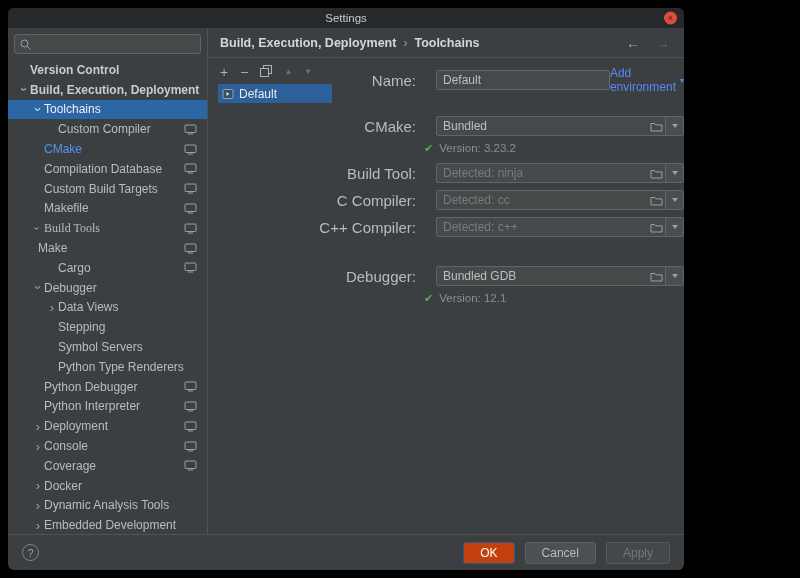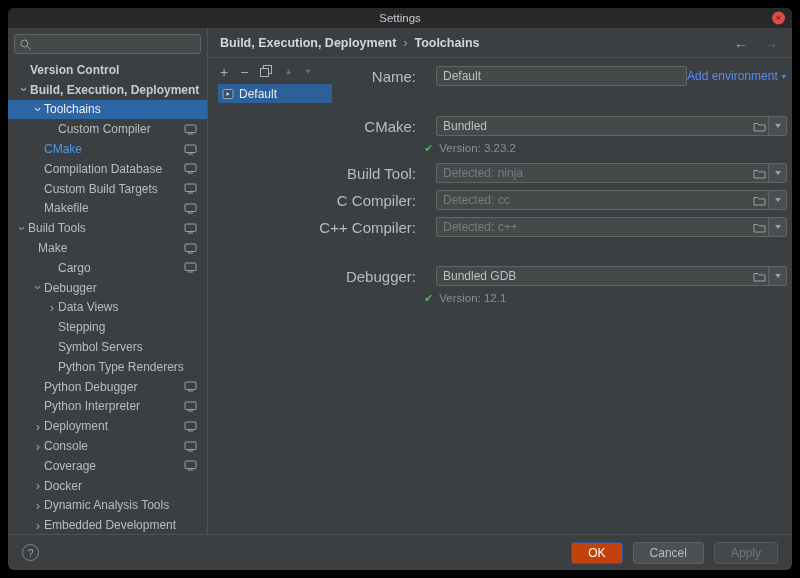--- a/index.html
+++ b/index.html
@@ -1,18 +1,18 @@
 <!DOCTYPE html>
 <html><head>
 <meta charset="utf-8">
 <style>
   * { margin:0; padding:0; box-sizing:border-box; }
   html,body { width:800px; height:578px; background:#000; overflow:hidden;
               font-family:"Liberation Sans", sans-serif; }
-  .window { position:absolute; left:8px; top:8px; width:784px; height:562px;
+  .window { position:absolute; left:8px; top:8px; width:676px; height:562px;
             background:#3c3f41; border-radius:6px; overflow:hidden;
             display:flex; flex-direction:column; }
   
   .titlebar { height:20px; background:#26282a; position:relative;
               display:flex; align-items:center; justify-content:center; flex:0 0 20px; }
   .titlebar .title { font-size:11.5px; color:#c7c9cb; }
   .close-btn { position:absolute; right:7px; top:50%; transform:translateY(-50%);
                width:13px; height:13px; border-radius:50%; background:#dd4c42;
                display:flex; align-items:center; justify-content:center; cursor:default; }
   .close-btn span { color:#5d140f; font-size:9px; line-height:1; }
@@ -169,21 +169,21 @@
           <div class="tree-row" style="padding-left: 24px;">
             <span class="chevron none">›</span>
             <span class="tree-label">Makefile</span>
             <span class="monitor-icon">
               <svg width="13" height="11" viewBox="0 0 13 11">
                 <rect x="1" y="1" width="11" height="7.5" rx="1" fill="none" stroke="#9da0a3"></rect>
                 <line x1="4" y1="10" x2="9" y2="10" stroke="#9da0a3"></line>
               </svg>
             </span>
           </div>
-          <div class="tree-row" style="padding-left: 8px;">
+          <div class="tree-row" style="padding-left: 24px; font-family: Liberation Serif, serif;">
             <span class="chevron expanded">›</span>
             <span class="tree-label">Build Tools</span>
             <span class="monitor-icon">
               <svg width="13" height="11" viewBox="0 0 13 11">
                 <rect x="1" y="1" width="11" height="7.5" rx="1" fill="none" stroke="#9da0a3"></rect>
                 <line x1="4" y1="10" x2="9" y2="10" stroke="#9da0a3"></line>
               </svg>
             </span>
           </div>
           <div class="tree-row" style="padding-left: 18px;">

